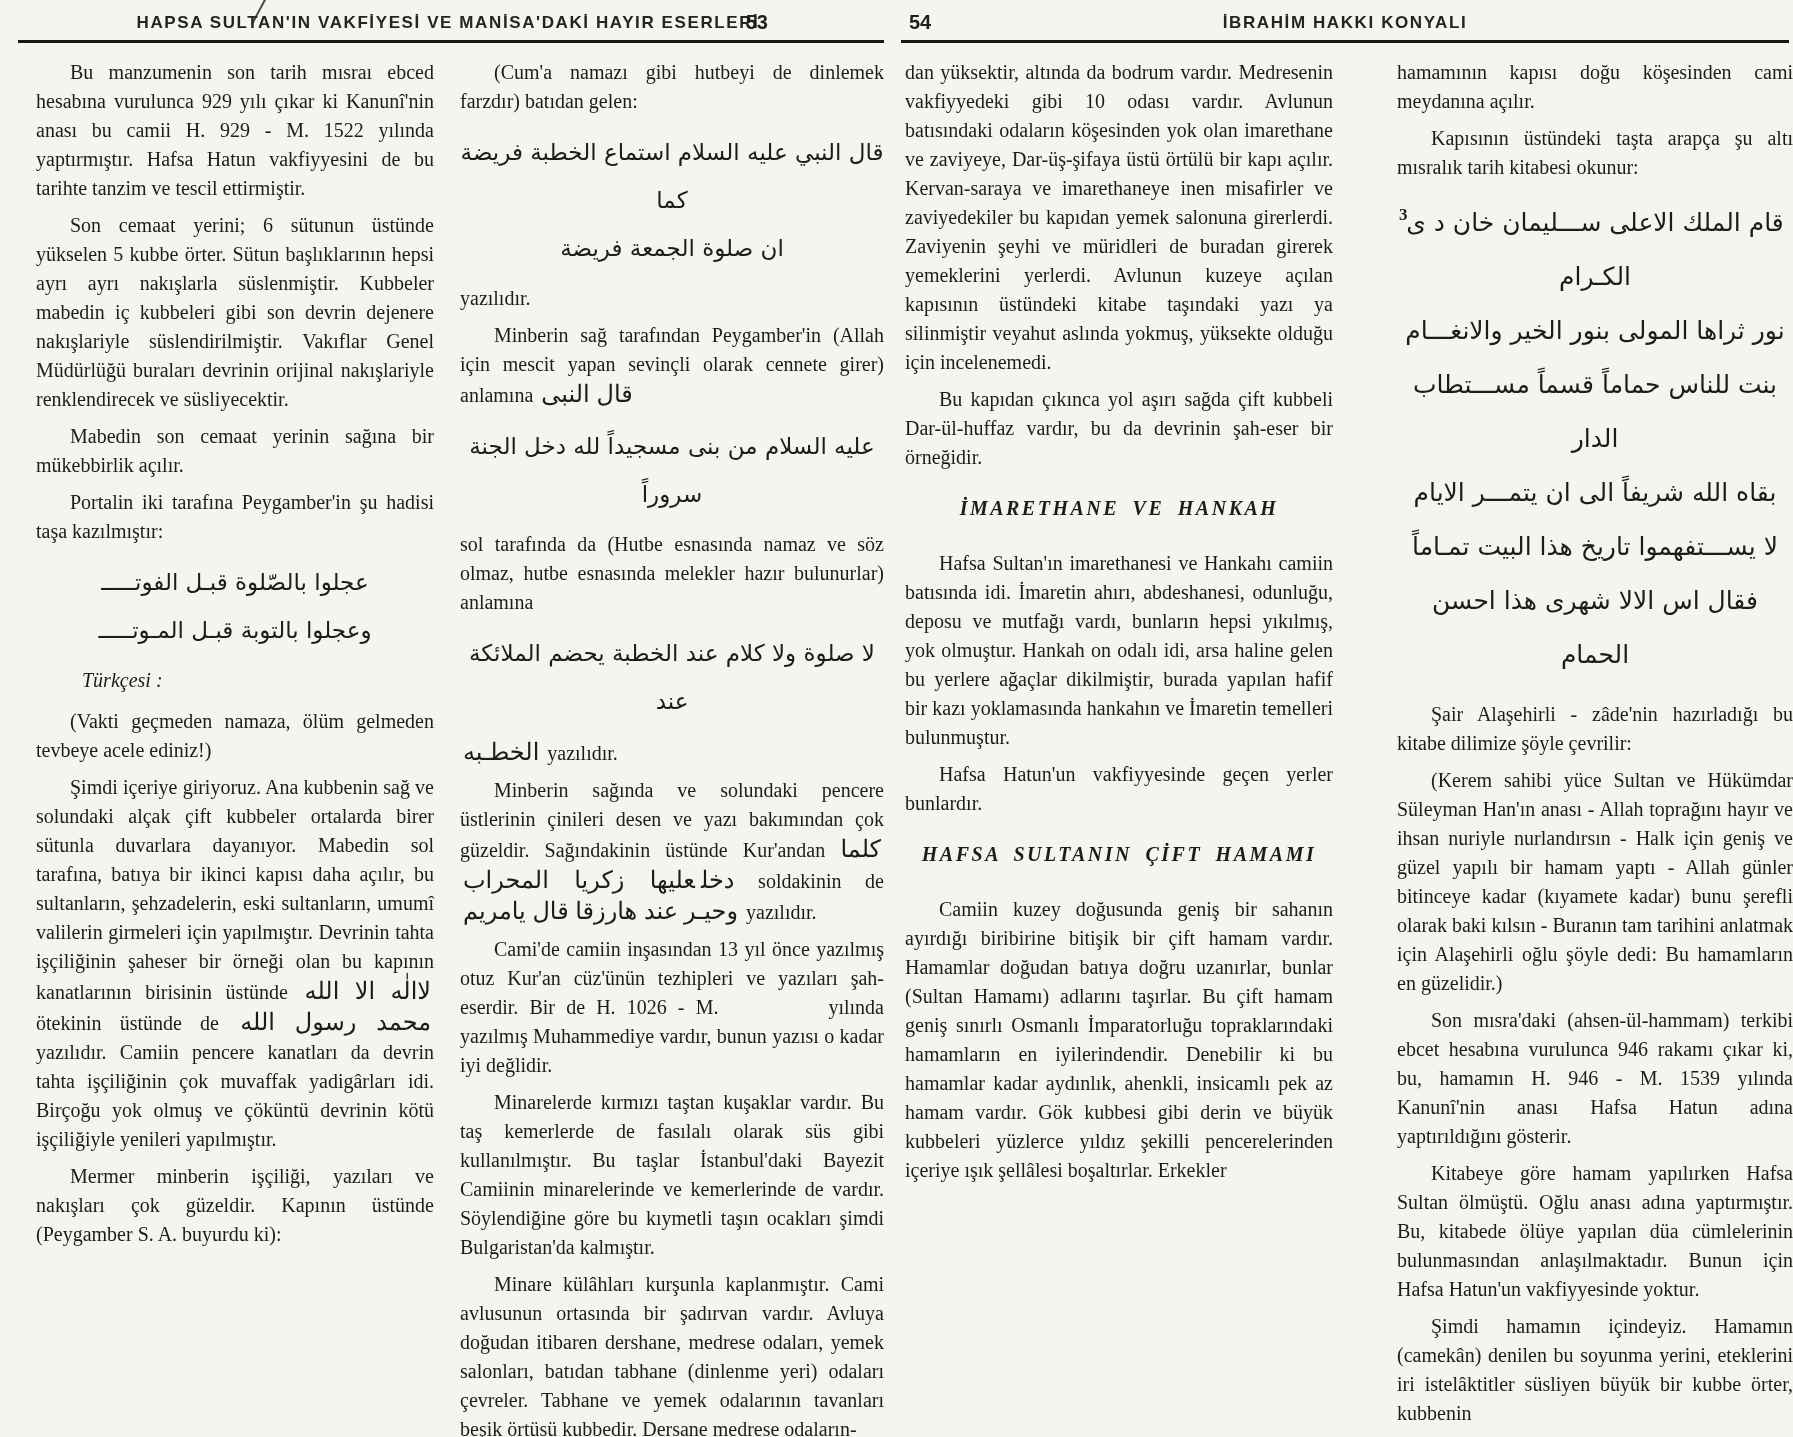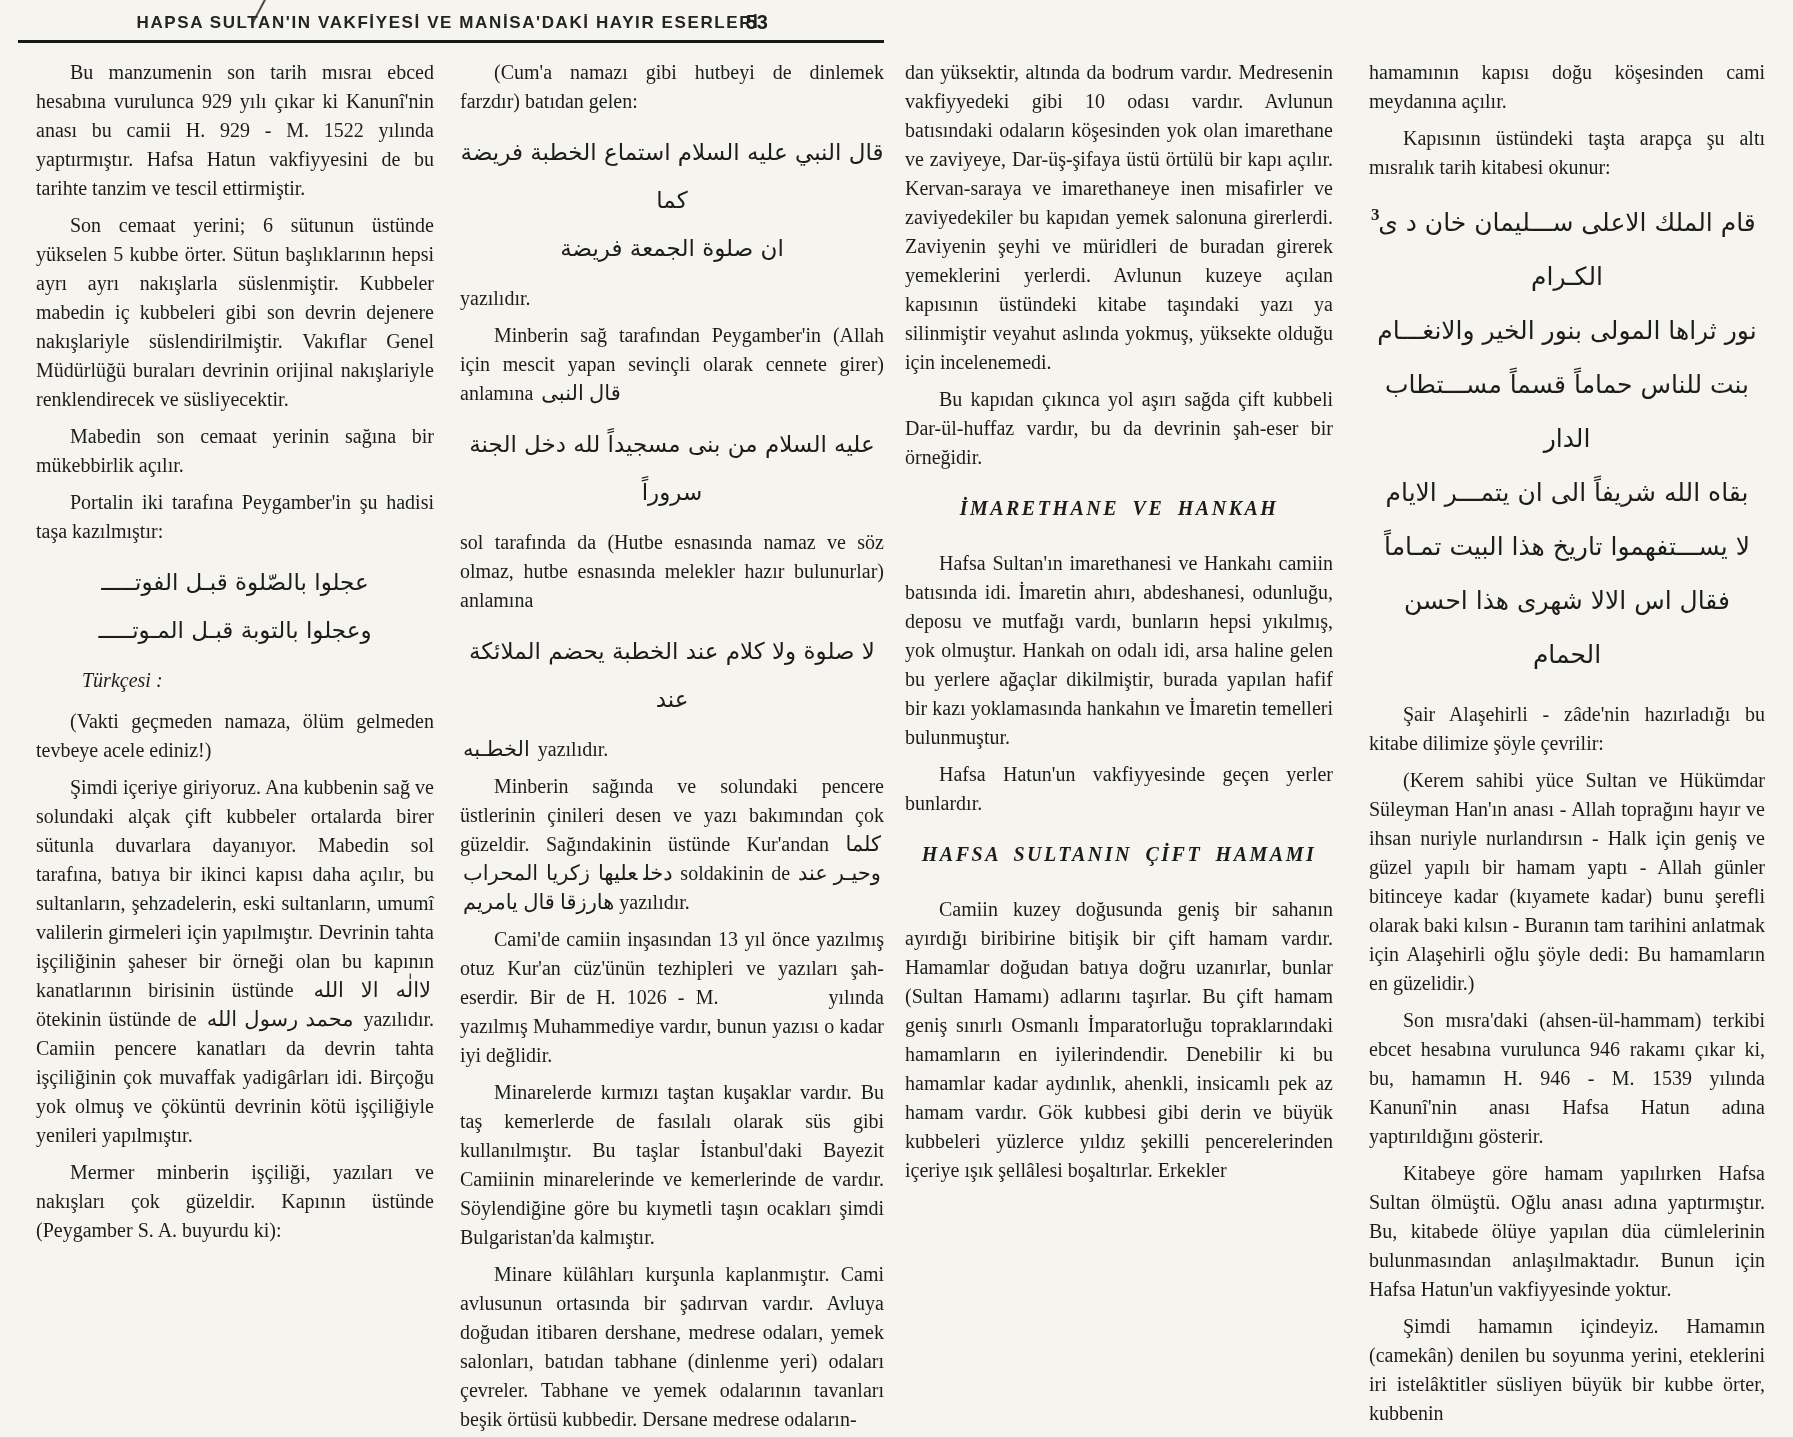--- a/index.html
+++ b/index.html
@@ -28,21 +28,21 @@
     font-size:20px;font-weight:600;color:#1e1e1e;
   }
   .page-left .rh-num{right:128px;margin-left:39px;}
   .page-right .rh-num{left:12px;}
   .head-rule{position:absolute;top:40px;height:3px;background:#181818;}
   .page-left .head-rule{left:18px;right:12px;}
   .page-right .head-rule{left:4px;right:4px;}
 
   .cols{position:absolute;top:58px;display:flex;}
   .page-left .cols{left:36px;gap:26px;}
-  .page-right .cols{left:8px;gap:36px;}
+  .page-right .cols{left:8px;gap:64px;}
   .col{text-align:justify;font-size:20px;line-height:29px;}
   .page-left .col.c0{width:398px;}
   .page-left .col.c1{width:424px;}
   .page-right .col.c0{width:428px;}
   .page-right .col.c1{width:396px;}
 
   .para{margin:0 0 8px 0;text-indent:34px;}
   .para.noindent{text-indent:0;}
   .italic-line{font-style:italic;margin:12px 0 12px 46px;}
   .section-heading{
@@ -56,22 +56,22 @@
     font-size:23px;line-height:48px;
     margin:12px 0 12px 0;position:relative;
     text-indent:0;
   }
   .arabic-block.verse{font-size:25px;line-height:54px;margin:14px 0 18px 0;}
   .fn-mark{
     position:absolute;left:2px;top:-8px;direction:ltr;
     font-family:"Liberation Serif", serif;font-size:17px;font-weight:bold;
   }
   .ar-inline{
-    font-family:Liberation Serif, serif;
-    font-size:21px;direction:rtl;unicode-bidi:embed;padding:0 3px;
+    font-family:Liberation Sans, sans-serif;
+    font-size:24px;direction:rtl;unicode-bidi:embed;padding:0 3px;
   }
   .gap-space{display:inline-block;width:110px;}
   .pen-mark{
     position:absolute;left:258px;top:-4px;width:2px;height:30px;
     background:#2a2a2a;transform:rotate(28deg);opacity:.85;
   }
 </style>
 </head>
 <body>
 
@@ -117,20 +117,25 @@
           <p class="para noindent"><span class="ar-inline" dir="rtl">الخطـبه</span>  yazılıdır.</p>
           <p class="para">Minberin sağında ve solundaki pencere üstlerinin çinileri desen ve yazı bakımından çok güzeldir. Sağındakinin üstünde Kur'andan <span class="ar-inline" dir="rtl">كلما دخل</span><span class="ar-inline" dir="rtl">عليها زكريا المحراب</span> soldakinin de <span class="ar-inline" dir="rtl">وحيـر</span><span class="ar-inline" dir="rtl">عند هارزقا قال يامريم</span> yazılıdır.</p>
           <p class="para">Cami'de camiin inşasından 13 yıl önce yazılmış otuz Kur'an cüz'ünün tezhipleri ve yazıları şah-eserdir. Bir de H. 1026 - M.<span class="gap-space"></span>yılında yazılmış Muhammediye vardır, bunun yazısı o kadar iyi değlidir.</p>
           <p class="para">Minarelerde kırmızı taştan kuşaklar vardır. Bu taş kemerlerde de fasılalı olarak süs gibi kullanılmıştır. Bu taşlar İstanbul'daki Bayezit Camiinin minarelerinde ve kemerlerinde de vardır. Söylendiğine göre bu kıymetli taşın ocakları şimdi Bulgaristan'da kalmıştır.</p>
           <p class="para">Minare külâhları kurşunla kaplanmıştır. Cami avlusunun ortasında bir şadırvan vardır. Avluya doğudan itibaren dershane, medrese odaları, yemek salonları, batıdan tabhane (dinlenme yeri) odaları çevreler. Tabhane ve yemek odalarının tavanları beşik örtüsü kubbedir. Dersane medrese odaların-</p>
         </div>
     </div>
   </div>
 
   <div class="page page-right">
+    <div class="running-head">
+      <div class="rh-num">54</div>
+      <div class="rh-title">İBRAHİM HAKKI KONYALI</div>
+      <div class="head-rule"></div>
+    </div>
     <div class="cols">
       <div class="col c0">
           <p class="para noindent">dan yüksektir, altında da bodrum vardır. Medresenin vakfiyyedeki gibi 10 odası vardır. Avlunun batısındaki odaların köşesinden yok olan imarethane ve zaviyeye, Dar-üş-şifaya üstü örtülü bir kapı açılır. Kervan-saraya ve imarethaneye inen misafirler ve zaviyedekiler bu kapıdan yemek salonuna girerlerdi. Zaviyenin şeyhi ve müridleri de buradan girerek yemeklerini yerlerdi. Avlunun kuzeye açılan kapısının üstündeki kitabe taşındaki yazı ya silinmiştir veyahut aslında yokmuş, yüksekte olduğu için incelenemedi.</p>
           <p class="para">Bu kapıdan çıkınca yol aşırı sağda çift kubbeli Dar-ül-huffaz vardır, bu da devrinin şah-eser bir örneğidir.</p>
           <h3 class="section-heading">İMARETHANE VE HANKAH</h3>
           <p class="para">Hafsa Sultan'ın imarethanesi ve Hankahı camiin batısında idi. İmaretin ahırı, abdeshanesi, odunluğu, deposu ve mutfağı vardı, bunların hepsi yıkılmış, yok olmuştur. Hankah on odalı idi, arsa haline gelen bu yerlere ağaçlar dikilmiştir, burada yapılan hafif bir kazı yoklamasında hankahın ve İmaretin temelleri bulunmuştur.</p>
           <p class="para">Hafsa Hatun'un vakfiyyesinde geçen yerler bunlardır.</p>
           <h3 class="section-heading">HAFSA SULTANIN ÇİFT HAMAMI</h3>
           <p class="para">Camiin kuzey doğusunda geniş bir sahanın ayırdığı biribirine bitişik bir çift hamam vardır. Hamamlar doğudan batıya doğru uzanırlar, bunlar (Sultan Hamamı) adlarını taşırlar. Bu çift hamam geniş sınırlı Osmanlı İmparatorluğu topraklarındaki hamamların en iyilerindendir. Denebilir ki bu hamamlar kadar aydınlık, ahenkli, insicamlı pek az hamam vardır. Gök kubbesi gibi derin ve büyük kubbeleri yüzlerce yıldız şekilli pencerelerinden içeriye ışık şellâlesi boşaltırlar. Erkekler</p>
         </div>

